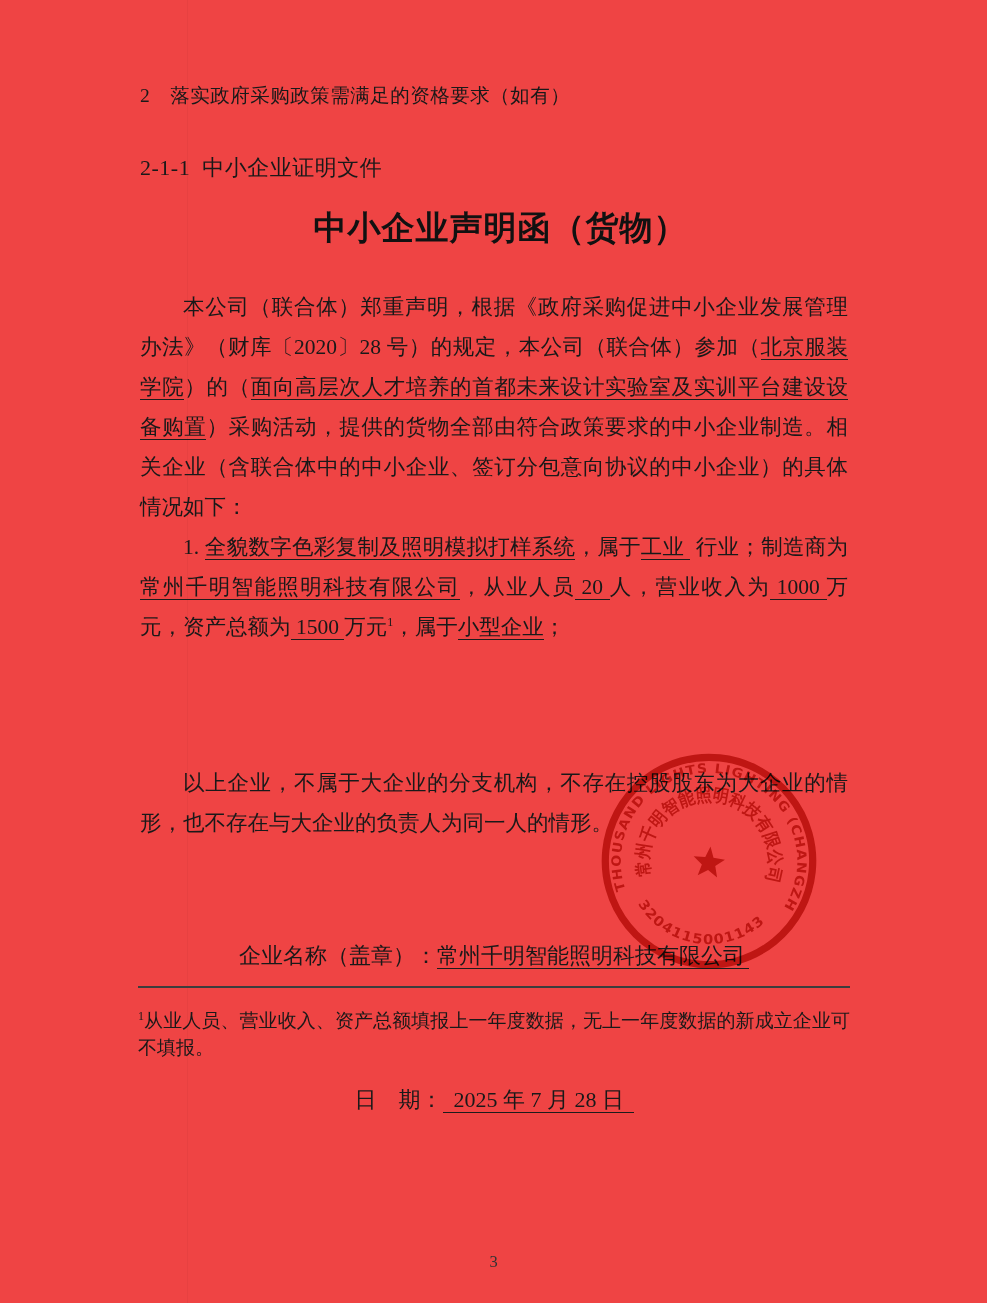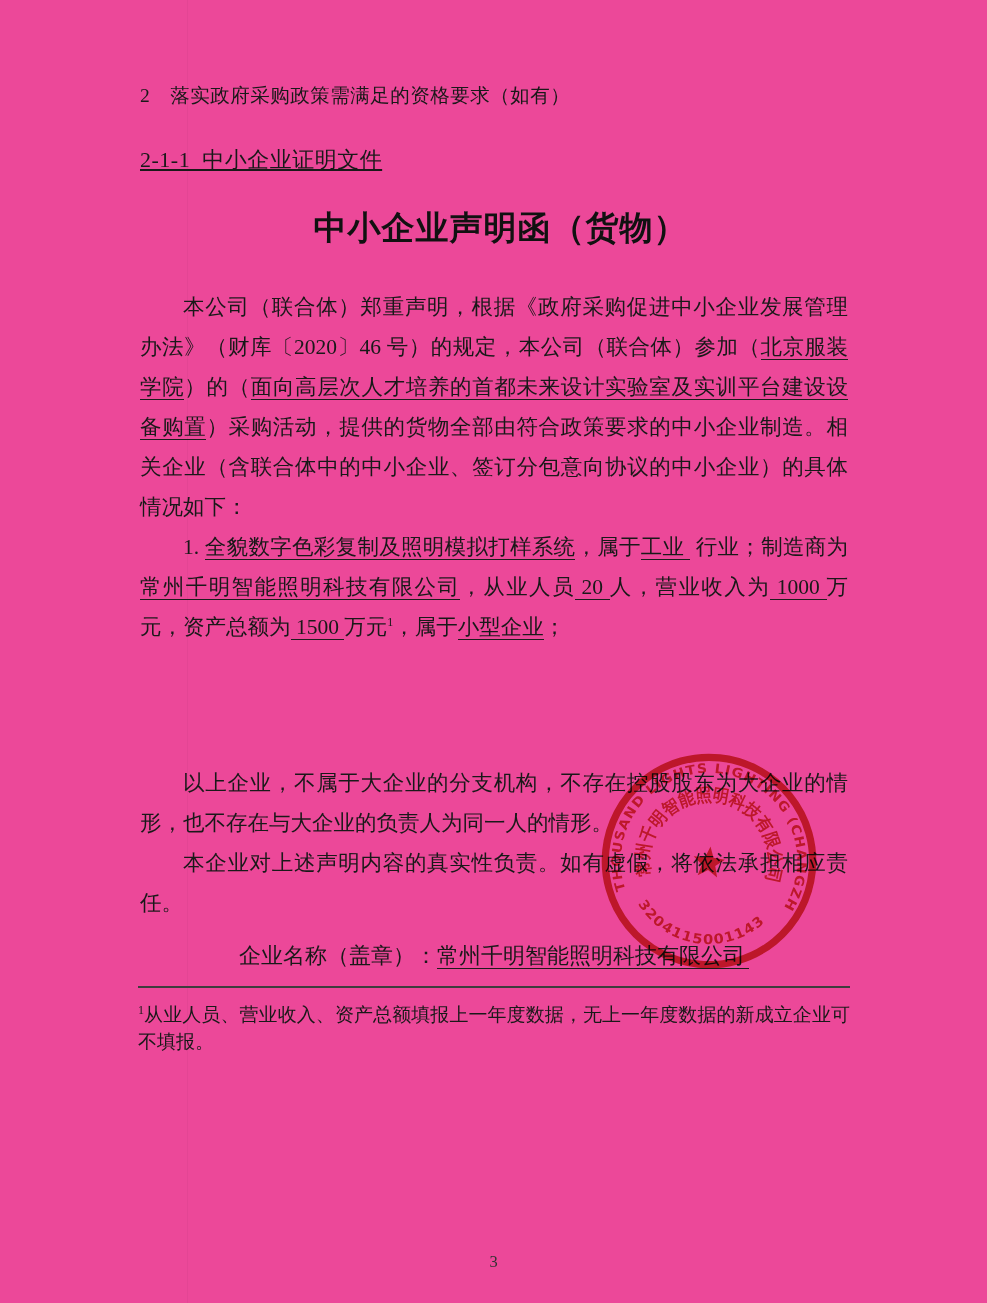--- a/index.html
+++ b/index.html
@@ -1,27 +1,27 @@
 <!DOCTYPE html>
 <html><head>
 <meta charset="utf-8">
 <style>
   html,body{margin:0;padding:0;background:#e8e8e8;}
   .page{
     position:relative;
     width:987px;height:1303px;
     margin:0 auto;
-    background:#ec4899;
+    background:#ef4444;
     overflow:hidden;
     font-family:"Liberation Serif","DejaVu Serif",serif;
     color:#191919;
   }
   .crease{position:absolute;left:187px;top:0;width:1px;height:100%;background:rgba(0,0,0,0.03);}
   .h1{position:absolute;top:82px;left:140px;font-size:19.5px;letter-spacing:.5px;white-space:pre;}
-  .h2{position:absolute;top:145px;left:140px;font-size:22px;letter-spacing:.5px;white-space:pre;text-decoration:underline;}
+  .h2{position:absolute;top:153px;left:140px;font-size:22px;letter-spacing:.5px;white-space:pre;}
   .title{
     position:absolute;top:206px;left:0;width:987px;
     text-align:center;font-size:33px;font-weight:bold;letter-spacing:1px;
     color:#111;
     padding-left:7px;
   }
   .bodyblock{
     position:absolute;top:287px;left:140px;width:708px;
     font-size:21.5px;line-height:40px;text-align:justify;
   }
@@ -39,48 +39,48 @@
     transform:rotate(6deg);
     opacity:.88;
     mix-blend-mode:multiply;
   }
   .st-en{font-family:"DejaVu Sans","Liberation Sans",sans-serif;font-weight:bold;font-size:12.5px;fill:#c5392b;letter-spacing:1px;}
   .st-num{font-family:"DejaVu Sans","Liberation Sans",sans-serif;font-weight:bold;font-size:13px;fill:#c5392b;letter-spacing:1px;}
   .st-cn{font-family:"Liberation Serif","DejaVu Serif",serif;font-weight:bold;font-size:17px;fill:#c5392b;}
   .footnote{
     position:absolute;top:986px;left:138px;width:712px;
     border-top:2.5px solid #3d3d3d;
-    padding-top:13px;
+    padding-top:19px;
     font-size:19px;line-height:27px;text-align:justify;
   }
   .footnote sup{vertical-align:super;font-size:12px;line-height:0;}
   .pageno{position:absolute;top:1252px;left:0;width:987px;text-align:center;font-size:16.5px;color:#333;}
 </style>
 </head>
 <body>
 
 <div class="page">
   <div class="crease"></div>
 
   <div class="h1">2　落实政府采购政策需满足的资格要求（如有）</div>
   <div class="h2">2-1-1  中小企业证明文件</div>
 
   <div class="title">中小企业声明函（货物）</div>
 
   <div class="bodyblock">
-    <p class="para"><span>本公司（联合体）郑重声明，根据《政府采购促进中小企业发展管理办法》（财库〔2020〕46 号）的规定，本公司（联合体）参加（</span><span class="u">北京服装学院</span><span>）的（</span><span class="u">面向高层次人才培养的首都未来设计实验室及实训平台建设设备购置</span><span>）采购活动，提供的货物全部由符合政策要求的中小企业制造。相关企业（含联合体中的中小企业、签订分包意向协议的中小企业）的具体情况如下：</span></p>
+    <p class="para"><span>本公司（联合体）郑重声明，根据《政府采购促进中小企业发展管理办法》（财库〔2020〕28 号）的规定，本公司（联合体）参加（</span><span class="u">北京服装学院</span><span>）的（</span><span class="u">面向高层次人才培养的首都未来设计实验室及实训平台建设设备购置</span><span>）采购活动，提供的货物全部由符合政策要求的中小企业制造。相关企业（含联合体中的中小企业、签订分包意向协议的中小企业）的具体情况如下：</span></p>
 
     <p class="para"><span>1.&nbsp;</span><span class="u">全貌数字色彩复制及照明模拟打样系统</span><span>，属于</span><span class="u">工业&nbsp;</span><span>&nbsp;行业；制造商为</span><span class="u">常州千明智能照明科技有限公司</span><span>，从业人员</span><span class="u">&nbsp;20&nbsp;</span><span>人，营业收入为</span><span class="u">&nbsp;1000&nbsp;</span><span>万元，资产总额为</span><span class="u">&nbsp;1500&nbsp;</span><span>万元</span><sup class="fnref">1</sup><span>，属于</span><span class="u">小型企业</span><span>；</span></p>
 
     <p class="para gap">以上企业，不属于大企业的分支机构，不存在控股股东为大企业的情形，也不存在与大企业的负责人为同一人的情形。</p>
-    <p class="para">本企业对上述声明内容的真实性负责。如有虚假，将依法承担相应责任。</p>
   </div>
 
   <div class="sig">
     <div><span>企业名称（盖章）：</span><span class="u">常州千明智能照明科技有限公司</span></div>
+    <div><span>日　期：</span><span class="u">&nbsp;&nbsp;2025 年 7 月 28 日&nbsp;</span></div>
   </div>
 
   <svg class="stamp" viewBox="0 0 216 216" aria-hidden="true">
     <defs>
       <path id="arc-en" d="M 31.0 143.9 A 85 85 0 1 1 185.0 143.9" fill="none"></path>
       <path id="arc-num" d="M 44.1 156.2 A 80 80 0 0 0 171.9 156.2" fill="none"></path>
       <path id="arc-cn" d="M 53.5 127.8 A 58 58 0 1 1 162.5 127.8" fill="none"></path>
     </defs>
     <circle cx="108" cy="108" r="100" fill="none" stroke="#c5392b" stroke-width="7"></circle>
     <text class="st-en"><textPath href="#arc-en" textLength="450" lengthAdjust="spacingAndGlyphs">THOUSAND LIGHTS LIGHTING (CHANGZHOU) LIMITED</textPath></text>

